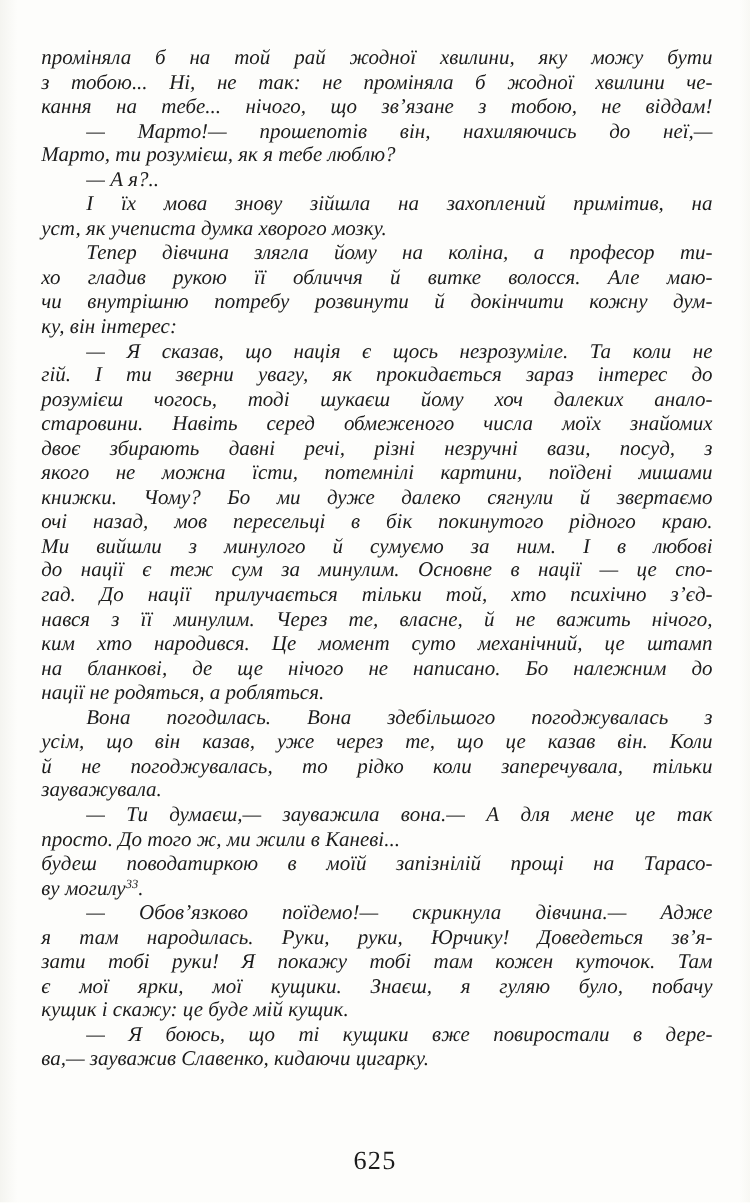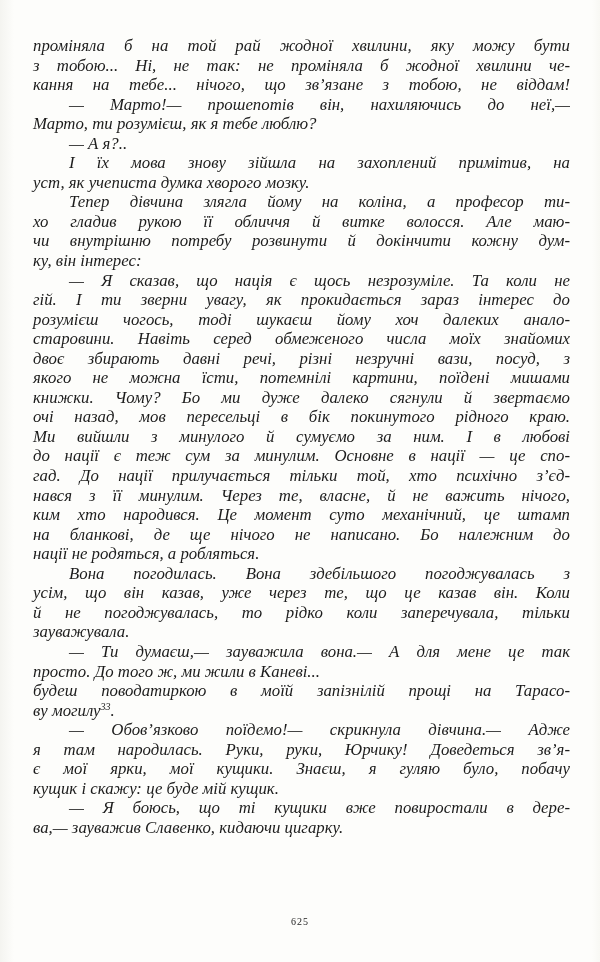--- a/index.html
+++ b/index.html
@@ -44,21 +44,21 @@
     line-height: 0;
     vertical-align: 6px;
     letter-spacing: 0;
   }
   .page-number {
     position: absolute;
     left: 0;
     top: 916px;
     width: 600px;
     text-align: center;
-    font-size: 10px;
+    font-size: 21px;
     letter-spacing: 1px;
     color: #1c1c1c;
   }
 </style>
 </head>
 <body>
 
 <div class="page" style="color: rgb(28, 28, 28);">
   <div class="text-block">
       <div class="line justify">проміняла б на той рай жодної хвилини, яку можу бути</div>
@@ -91,19 +91,20 @@
       <div class="line indent justify">Вона погодилась. Вона здебільшого погоджувалась з</div>
       <div class="line justify">усім, що він казав, уже через те, що це казав він. Коли</div>
       <div class="line justify">й не погоджувалась, то рідко коли заперечувала, тільки</div>
       <div class="line">зауважувала.</div>
       <div class="line indent justify">— Ти думаєш,— зауважила вона.— А для мене це так</div>
       <div class="line">просто. До того ж, ми жили в Каневі...</div>
       <div class="line justify">будеш поводатиркою в моїй запізнілій прощі на Тарасо-</div>
       <div class="line"><span>ву могилу</span><sup>33</sup><span>.</span></div>
       <div class="line indent justify">— Обов’язково поїдемо!— скрикнула дівчина.— Адже</div>
       <div class="line justify">я там народилась. Руки, руки, Юрчику! Доведеться зв’я-</div>
+      <div class="line justify">зати тобі руки! Я покажу тобі там кожен куточок. Там</div>
       <div class="line justify">є мої ярки, мої кущики. Знаєш, я гуляю було, побачу</div>
       <div class="line">кущик і скажу: це буде мій кущик.</div>
       <div class="line indent justify">— Я боюсь, що ті кущики вже повиростали в дере-</div>
       <div class="line">ва,— зауважив Славенко, кидаючи цигарку.</div>
     </div>
   <div class="page-number">625</div>
 </div>
 
 </body></html>

